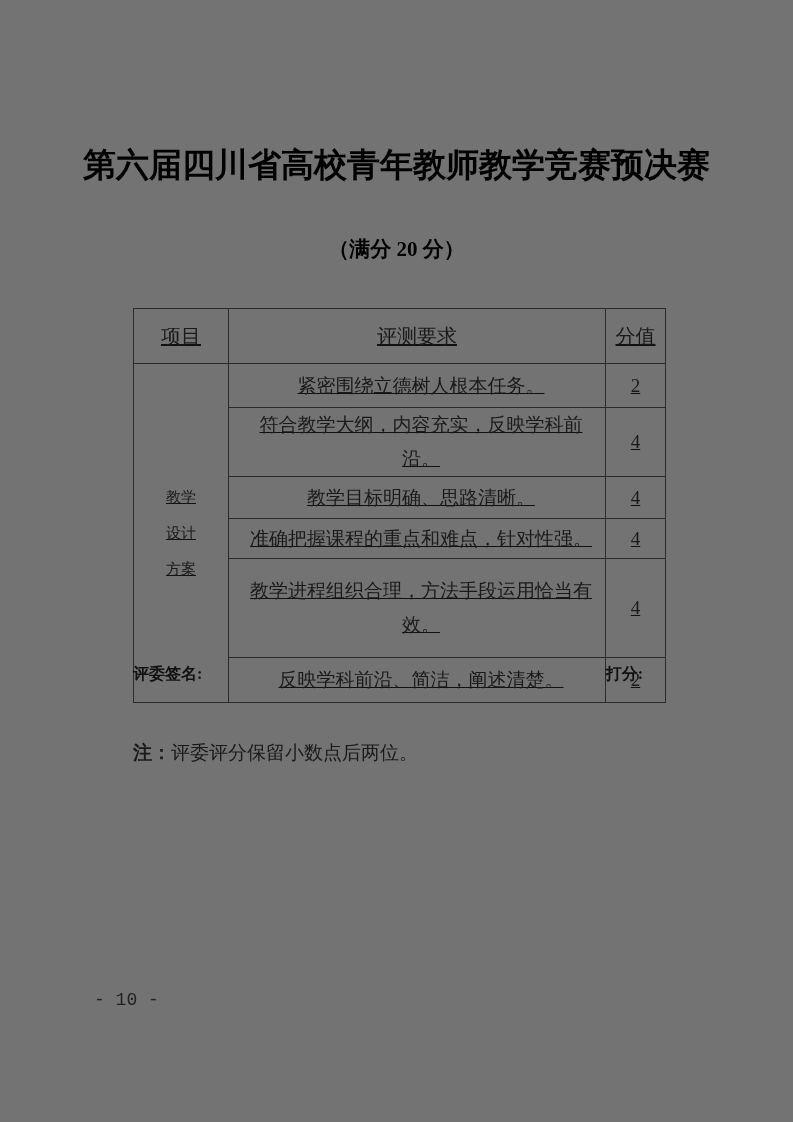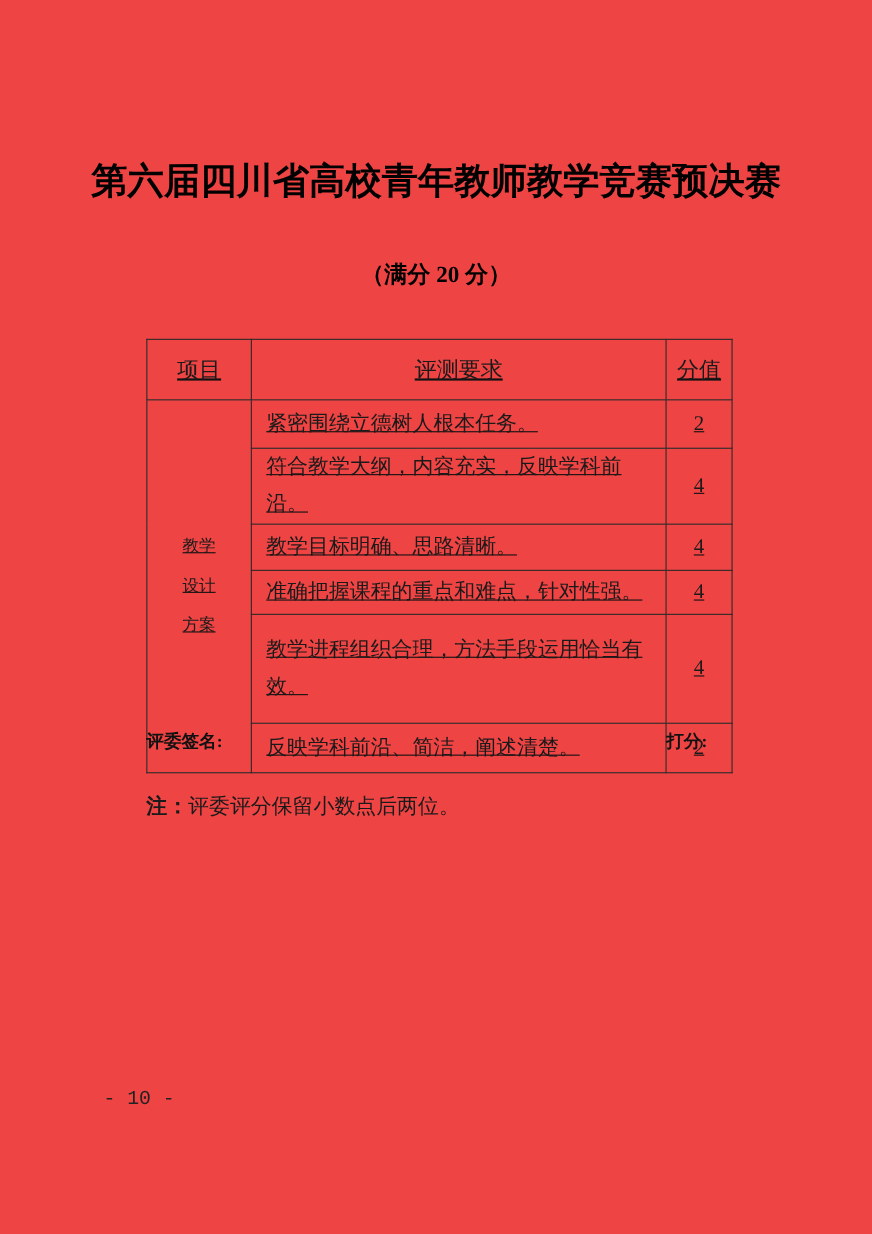--- a/index.html
+++ b/index.html
@@ -1,21 +1,21 @@
 <!DOCTYPE html>
 <html><head>
 <meta charset="utf-8">
 <style>
   * { box-sizing: border-box; }
   html, body { margin: 0; padding: 0; background: #ffffff; }
   .page {
     position: relative;
     width: 793px;
     height: 1122px;
-    background: #ef4444;
+    background: #737373;
     font-family: "Liberation Serif", serif;
     color: #111111;
     overflow: hidden;
   }
   .doc-title {
     position: absolute;
     top: 142px;
     left: 0;
     width: 100%;
     margin: 0;
@@ -64,21 +64,21 @@
   }
   tr.r1 { height: 44px; }
   tr.r2 { height: 41px; }
   tr.r3 { height: 42px; }
   tr.r4 { height: 40px; }
   tr.r5 { height: 99px; }
   tr.r6 { height: 45px; }
   td.req-cell {
     padding-left: 13px;
     padding-right: 5px;
-    text-align: left;
+    text-align: center;
     line-height: 34px;
   }
   td.score-cell {
     text-align: center;
     font-size: 19px;
   }
   td.category-cell {
     text-align: center;
     font-size: 15px;
     line-height: 36px;
@@ -91,21 +91,21 @@
     width: 510px;
     display: flex;
     justify-content: space-between;
     font-size: 16px;
     font-weight: 600;
     color: #111111;
   }
   .note-line {
     position: absolute;
     left: 133px;
-    top: 720px;
+    top: 740px;
     font-size: 19px;
     color: #1a1a1a;
   }
   .note-prefix { font-weight: bold; }
   .page-number {
     position: absolute;
     left: 94px;
     top: 990px;
     font-size: 18px;
     color: #222222;

